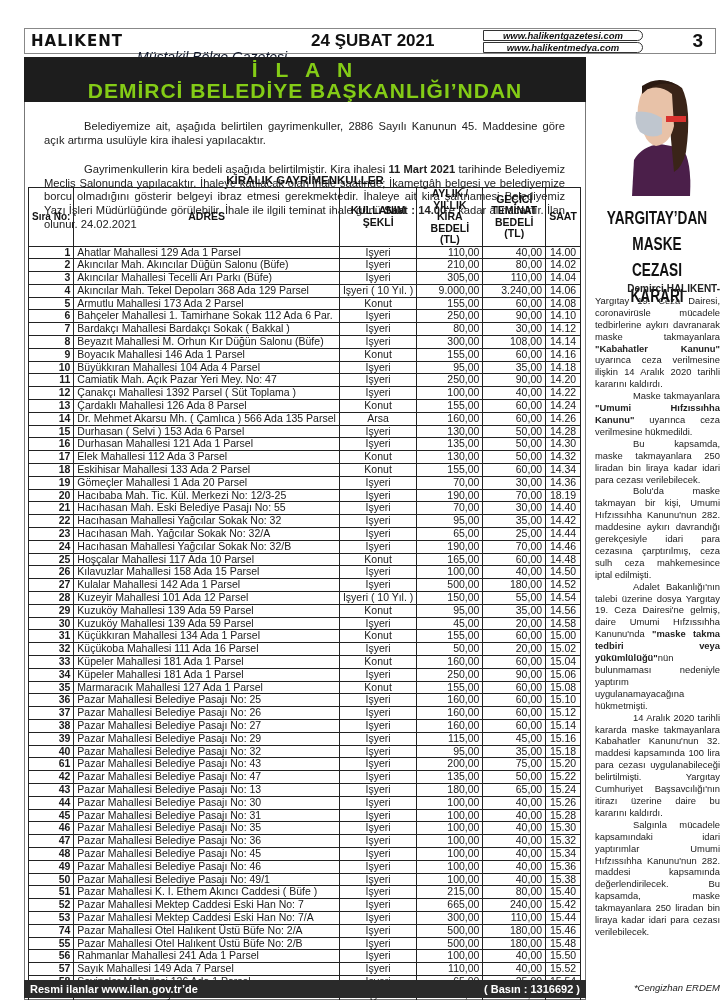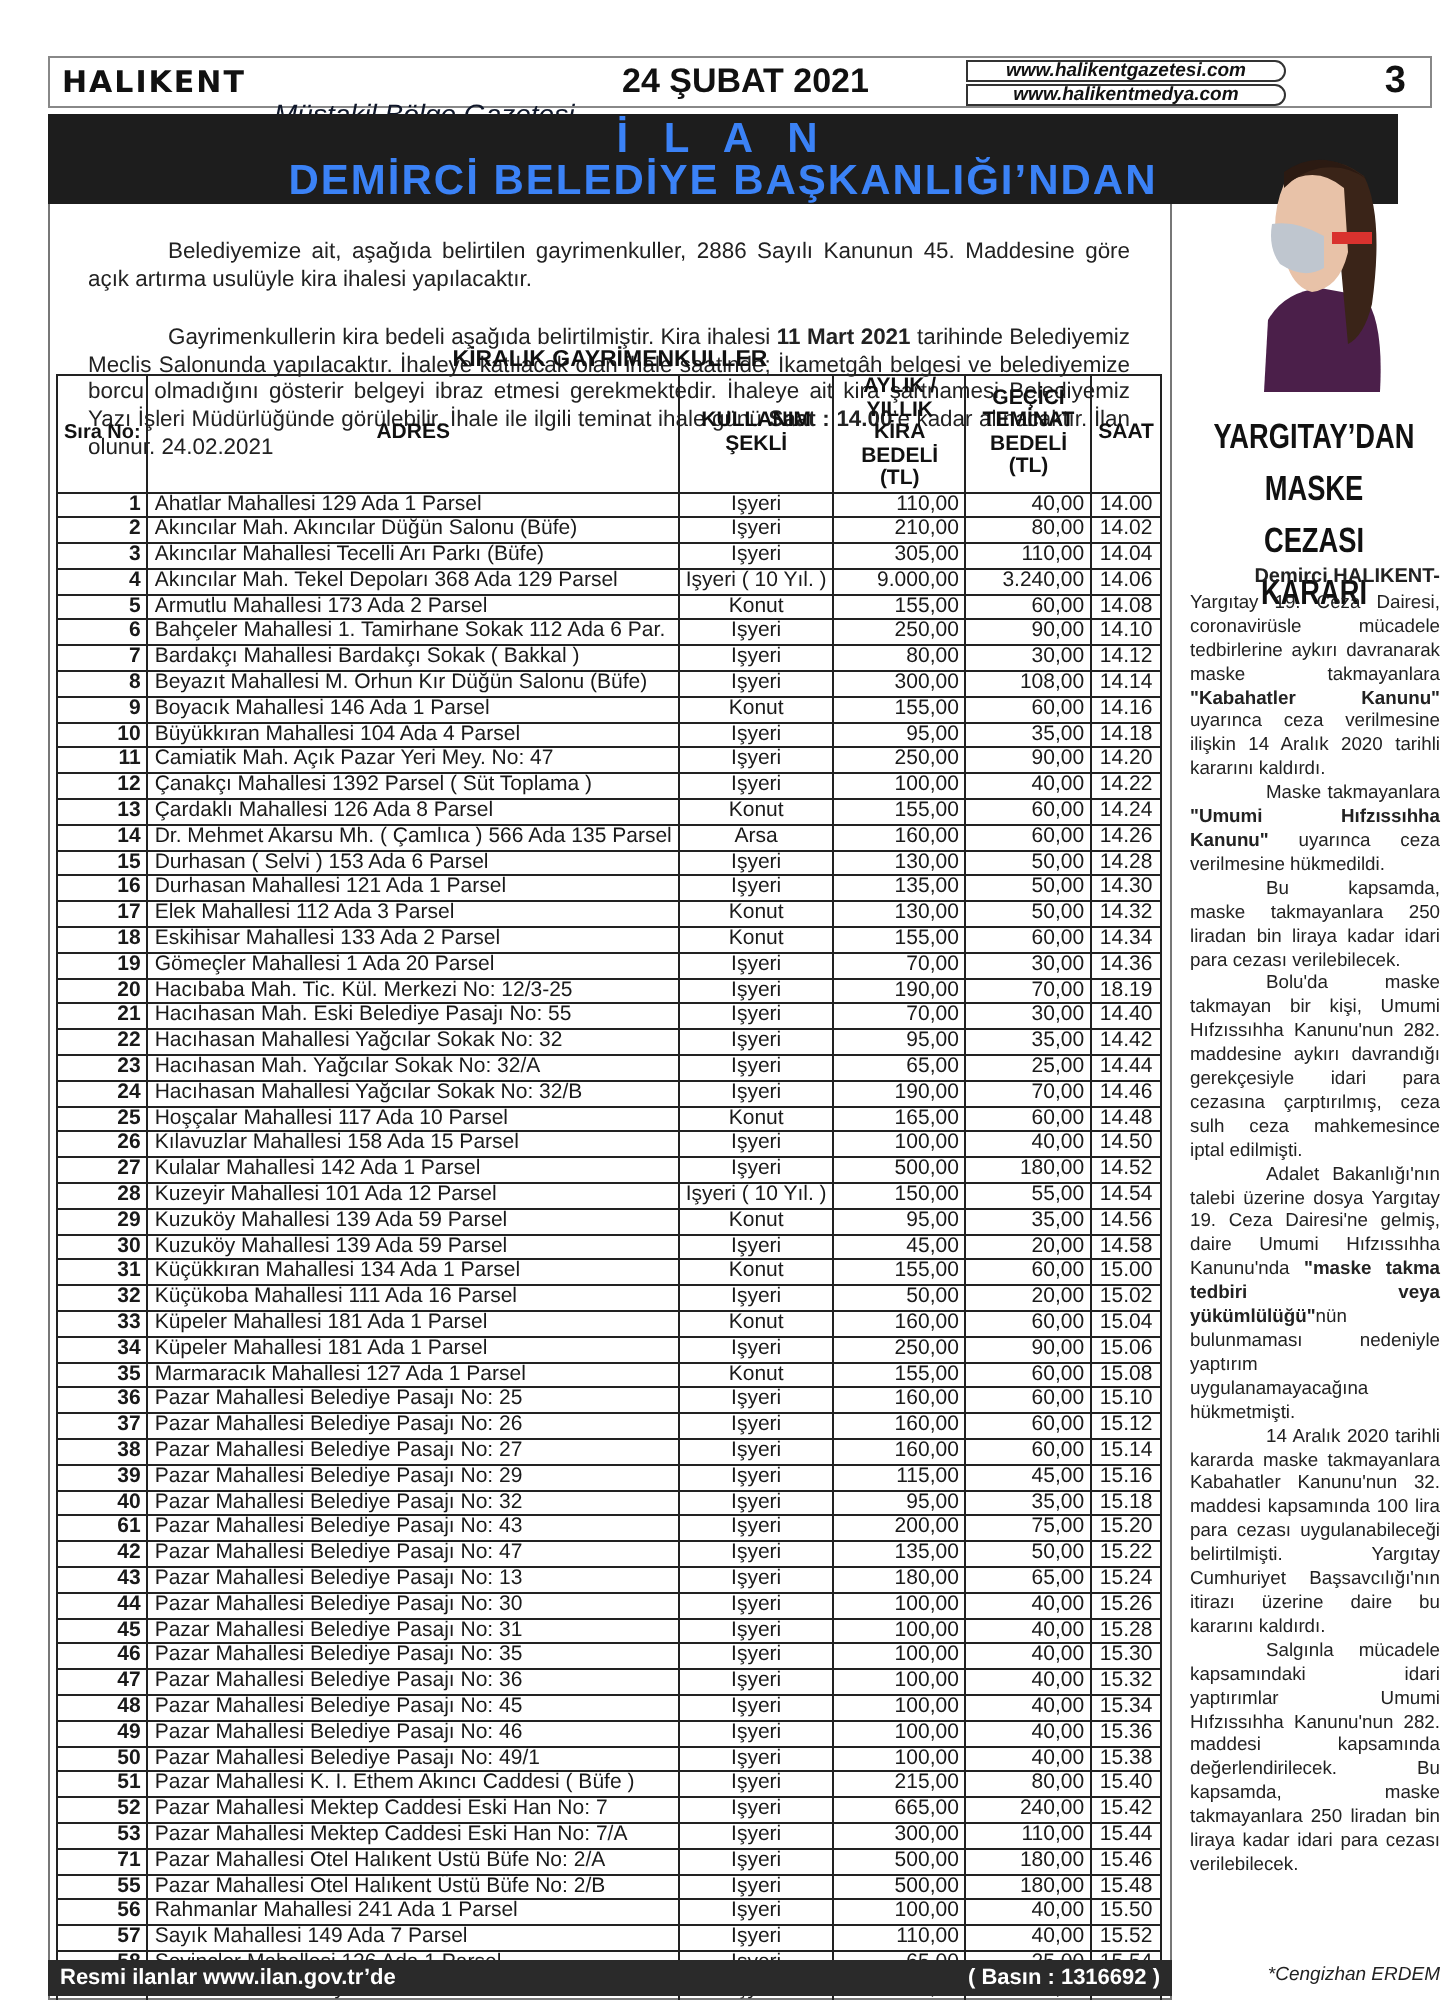--- a/index.html
+++ b/index.html
@@ -9,21 +9,21 @@
   .masthead { position:absolute; left:24px; top:28px; width:690px; height:24px; border:1px solid #888; background:#fff; }
   .mh-brand { position:absolute; left:6px; top:3px; font-family:"DejaVu Sans", sans-serif; font-weight:bold; font-size:15px; letter-spacing:1px; color:#111; }
   .mh-sub { position:absolute; left:112px; top:20px; font-style:italic; font-size:14px; color:#0f172a; }
   .mh-date { position:absolute; left:286px; top:2px; font-weight:bold; font-size:17px; color:#111; }
   .mh-urls { position:absolute; left:458px; top:1px; width:160px; }
   .mh-url { display:block; font-size:9.5px; font-style:italic; font-weight:bold; text-align:center; border:1px solid #333; border-radius:0 8px 8px 0; height:9px; line-height:9px; margin-bottom:1px; color:#111; }
   .mh-page { position:absolute; right:12px; top:1px; font-weight:bold; font-size:19px; color:#111; }
 
   
   .notice { position:absolute; left:24px; top:57px; width:560px; height:942px; border:1px solid #777; border-top:none; }
-  .banner { position:absolute; left:24px; top:57px; width:675px; height:45px; background:#1d1d1d; color:#3b82f6; text-align:center; }
+  .banner { position:absolute; left:24px; top:57px; width:562px; height:45px; background:#1d1d1d; color:#84cc16; text-align:center; }
   .banner-1 { font-size:21px; font-weight:bold; letter-spacing:6px; line-height:21px; padding-top:2px; }
   .banner-2 { font-size:21px; font-weight:bold; letter-spacing:1px; line-height:21px; }
   .intro { position:absolute; left:28px; top:104px; width:553px; font-size:11.2px; line-height:13.6px; text-align:justify; color:#222; }
   .intro p { margin:16px; text-indent:40px; }
   .table-title { position:absolute; left:24px; top:174px; width:562px; text-align:center; font-weight:bold; font-size:11.5px; color:#111; }
 
   table.grid { position:absolute; left:28px; top:187px; width:553px; border-collapse:collapse; font-size:10.5px; }
   table.grid th, table.grid td { border:1px solid #222; padding:0 3px; height:11.8px; line-height:11.8px; white-space:nowrap; overflow:hidden; }
   table.grid th { font-weight:bold; font-size:10.5px; line-height:11.5px; height:46px; text-align:center; color:#111; }
   table.grid th.c-no { font-size:10px; }
@@ -504,21 +504,21 @@
       </tr>
       <tr class="row">
         <td class="c-no">53</td>
         <td class="c-addr">Pazar Mahallesi Mektep Caddesi Eski Han No: 7/A</td>
         <td class="c-use">İşyeri</td>
         <td class="c-rent">300,00</td>
         <td class="c-dep">110,00</td>
         <td class="c-time">15.44</td>
       </tr>
       <tr class="row">
-        <td class="c-no">71</td>
+        <td class="c-no">74</td>
         <td class="c-addr">Pazar Mahallesi Otel Halıkent Üstü Büfe No: 2/A</td>
         <td class="c-use">İşyeri</td>
         <td class="c-rent">500,00</td>
         <td class="c-dep">180,00</td>
         <td class="c-time">15.46</td>
       </tr>
       <tr class="row">
         <td class="c-no">55</td>
         <td class="c-addr">Pazar Mahallesi Otel Halıkent Üstü Büfe No: 2/B</td>
         <td class="c-use">İşyeri</td>

